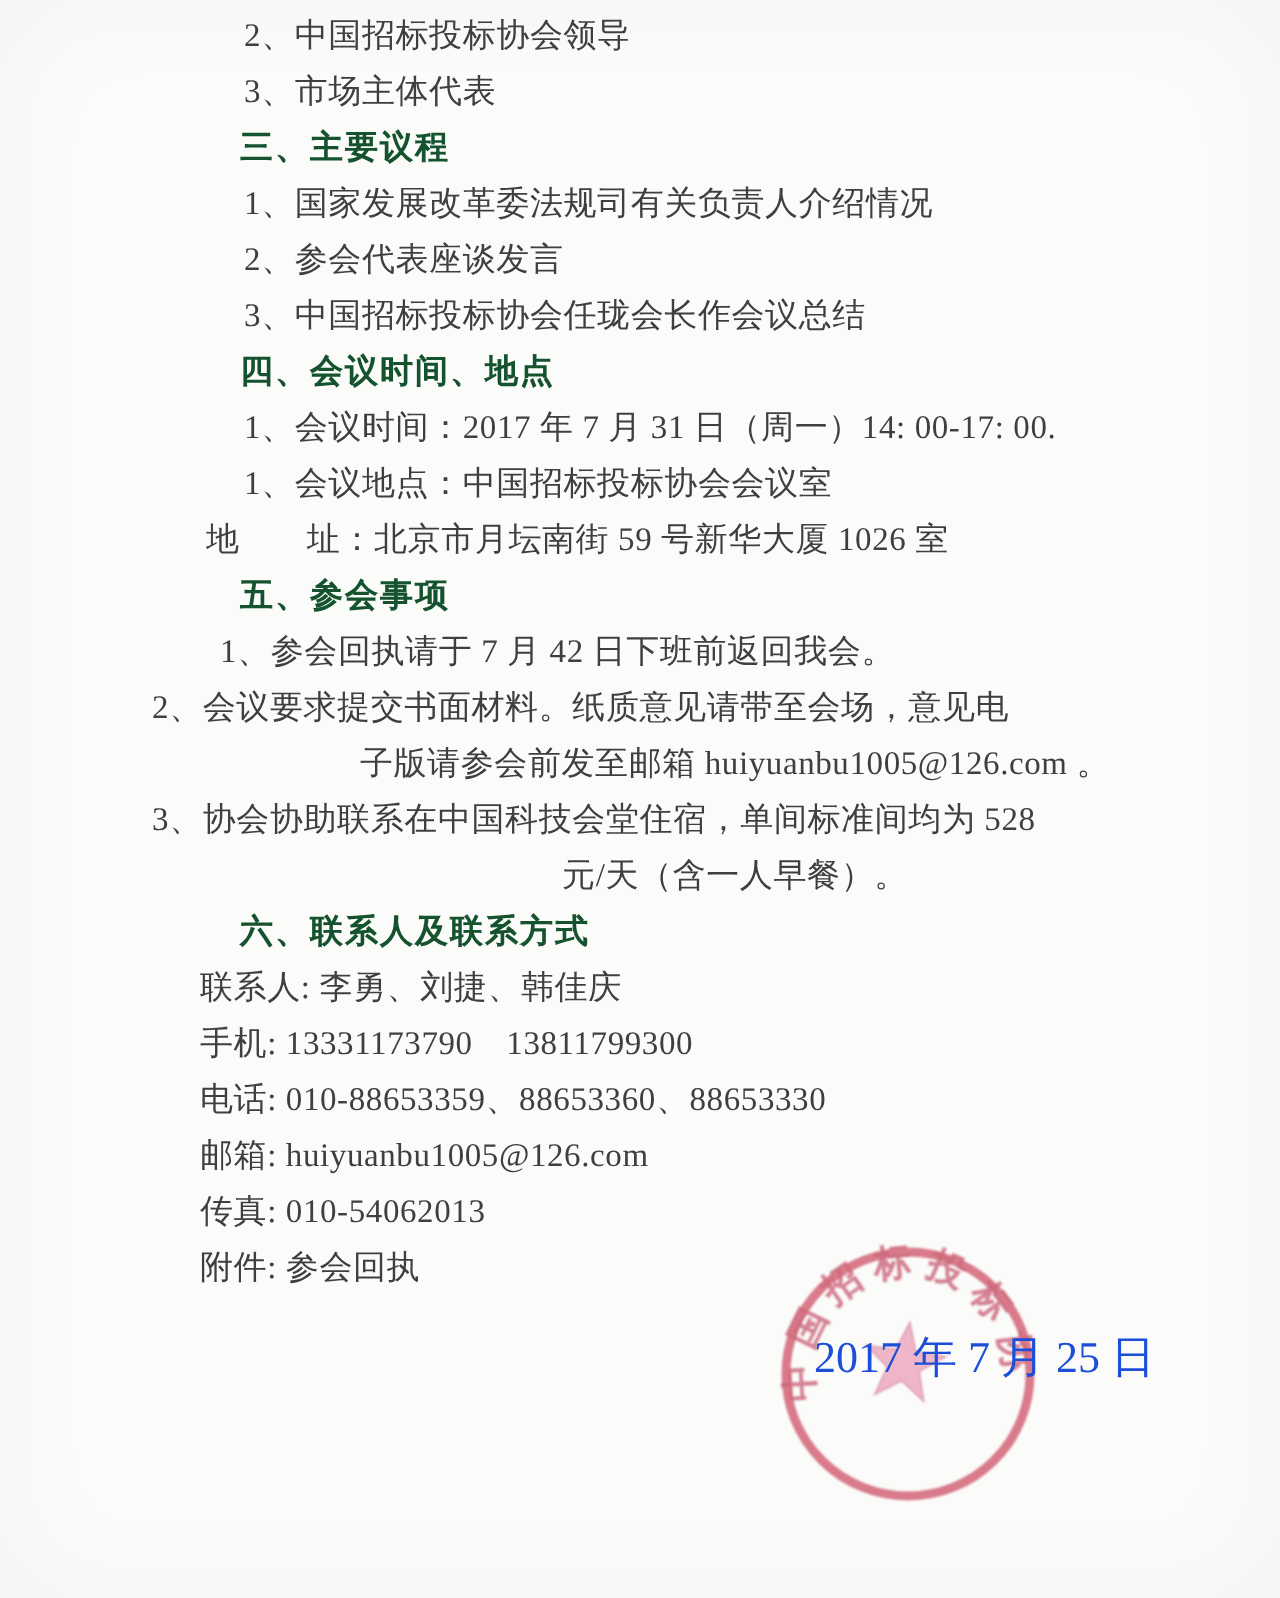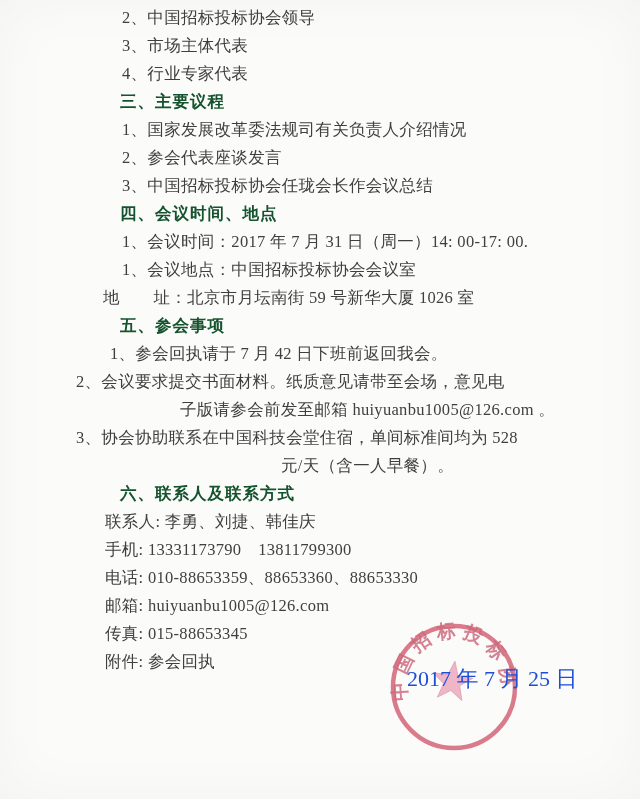--- a/index.html
+++ b/index.html
@@ -34,21 +34,21 @@
     padding-left:120px;
     font-weight:700;
     color:#14532d;
     letter-spacing:1px;
   }
   .line.item{padding-left:122px;}
   .line.para1{padding-left:110px;}
   .line.para{padding-left:76px;}
   .line.cont{padding-left:95px;text-align:center;}
   .line.addr{padding-left:103px;}
-  .line.contact{padding-left:105px;}
+  .line.contact{padding-left:52px;margin-left:48px;}
   .seal{
     position:absolute;
     left:387px;
     top:620px;
     width:134px;
     height:134px;
     filter:blur(0.5px);
     opacity:0.93;
     z-index:2;
   }
@@ -64,41 +64,40 @@
   }
 </style>
 </head>
 <body>
 
 <div class="page">
 
   <div class="doc">
       <div class="line item">2、中国招标投标协会领导</div>
       <div class="line item">3、市场主体代表</div>
-      <div class="line item">4、行业专家代表</div>
       <div class="line heading">三、主要议程</div>
       <div class="line item">1、国家发展改革委法规司有关负责人介绍情况</div>
       <div class="line item">2、参会代表座谈发言</div>
       <div class="line item">3、中国招标投标协会任珑会长作会议总结</div>
       <div class="line heading">四、会议时间、地点</div>
       <div class="line item">1、会议时间：2017 年 7 月 31 日（周一）14: 00-17: 00.</div>
       <div class="line item">1、会议地点：中国招标投标协会会议室</div>
       <div class="line addr">地　　址：北京市月坛南街 59 号新华大厦 1026 室</div>
       <div class="line heading">五、参会事项</div>
       <div class="line para1">1、参会回执请于 7 月 42 日下班前返回我会。</div>
       <div class="line para">2、会议要求提交书面材料。纸质意见请带至会场，意见电</div>
       <div class="line cont">子版请参会前发至邮箱 huiyuanbu1005@126.com 。</div>
       <div class="line para">3、协会协助联系在中国科技会堂住宿，单间标准间均为 528</div>
       <div class="line cont">元/天（含一人早餐）。</div>
       <div class="line heading">六、联系人及联系方式</div>
       <div class="line contact">联系人: 李勇、刘捷、韩佳庆</div>
       <div class="line contact">手机: 13331173790　13811799300</div>
       <div class="line contact">电话: 010-88653359、88653360、88653330</div>
       <div class="line contact">邮箱: huiyuanbu1005@126.com</div>
-      <div class="line contact">传真: 015-88653345</div>
+      <div class="line contact">传真: 010-54062013</div>
       <div class="line contact">附件: 参会回执</div>
     </div>
 
   <svg class="seal" viewBox="0 0 134 134" xmlns="http://www.w3.org/2000/svg" aria-hidden="true">
     <defs>
       <path id="sealArc" d="M 22 82 A 48 48 0 1 1 112 82" fill="none"></path>
     </defs>
     <circle cx="67" cy="67" r="61" fill="none" stroke="#d25f72" stroke-width="4.5" opacity="0.88"></circle>
     <polygon points="0,-21 -5,-6.9 -20,-6.5 -8.1,2.6 -12.3,17 0,8.5 12.3,17 8.1,2.6 20,-6.5 5,-6.9" transform="translate(65,62) rotate(8)" fill="#eba4ba" stroke="#d887a0" stroke-width="0.8" opacity="0.85"></polygon>
     <text font-family="Liberation Serif, DejaVu Serif, serif" font-size="19" font-weight="700" fill="#c95d72" opacity="0.82" letter-spacing="5.5">

